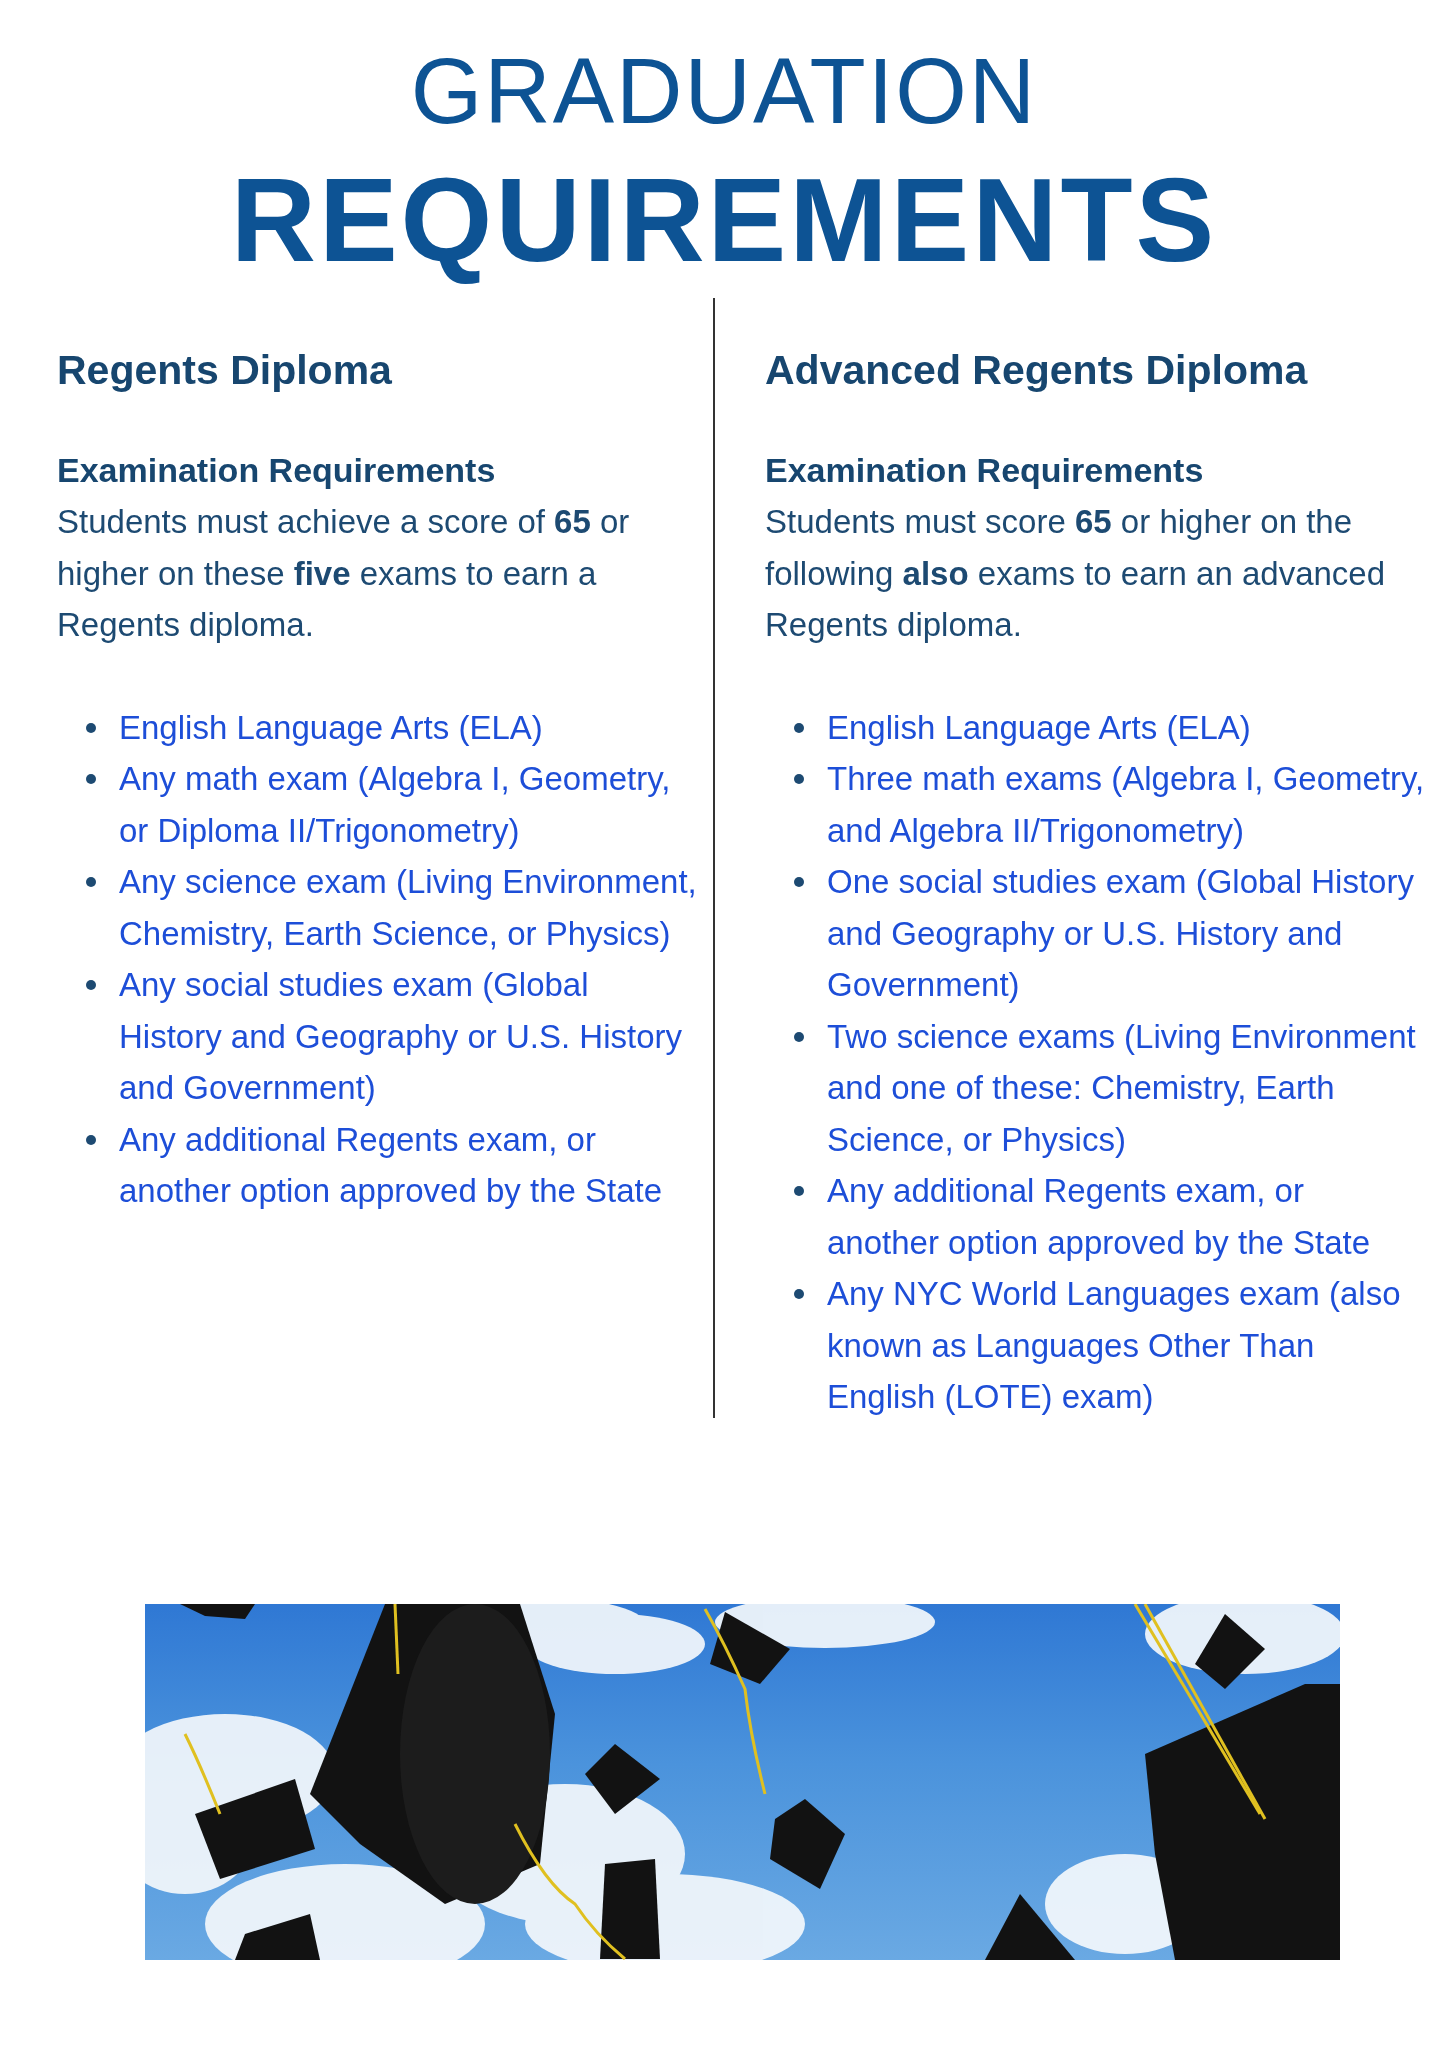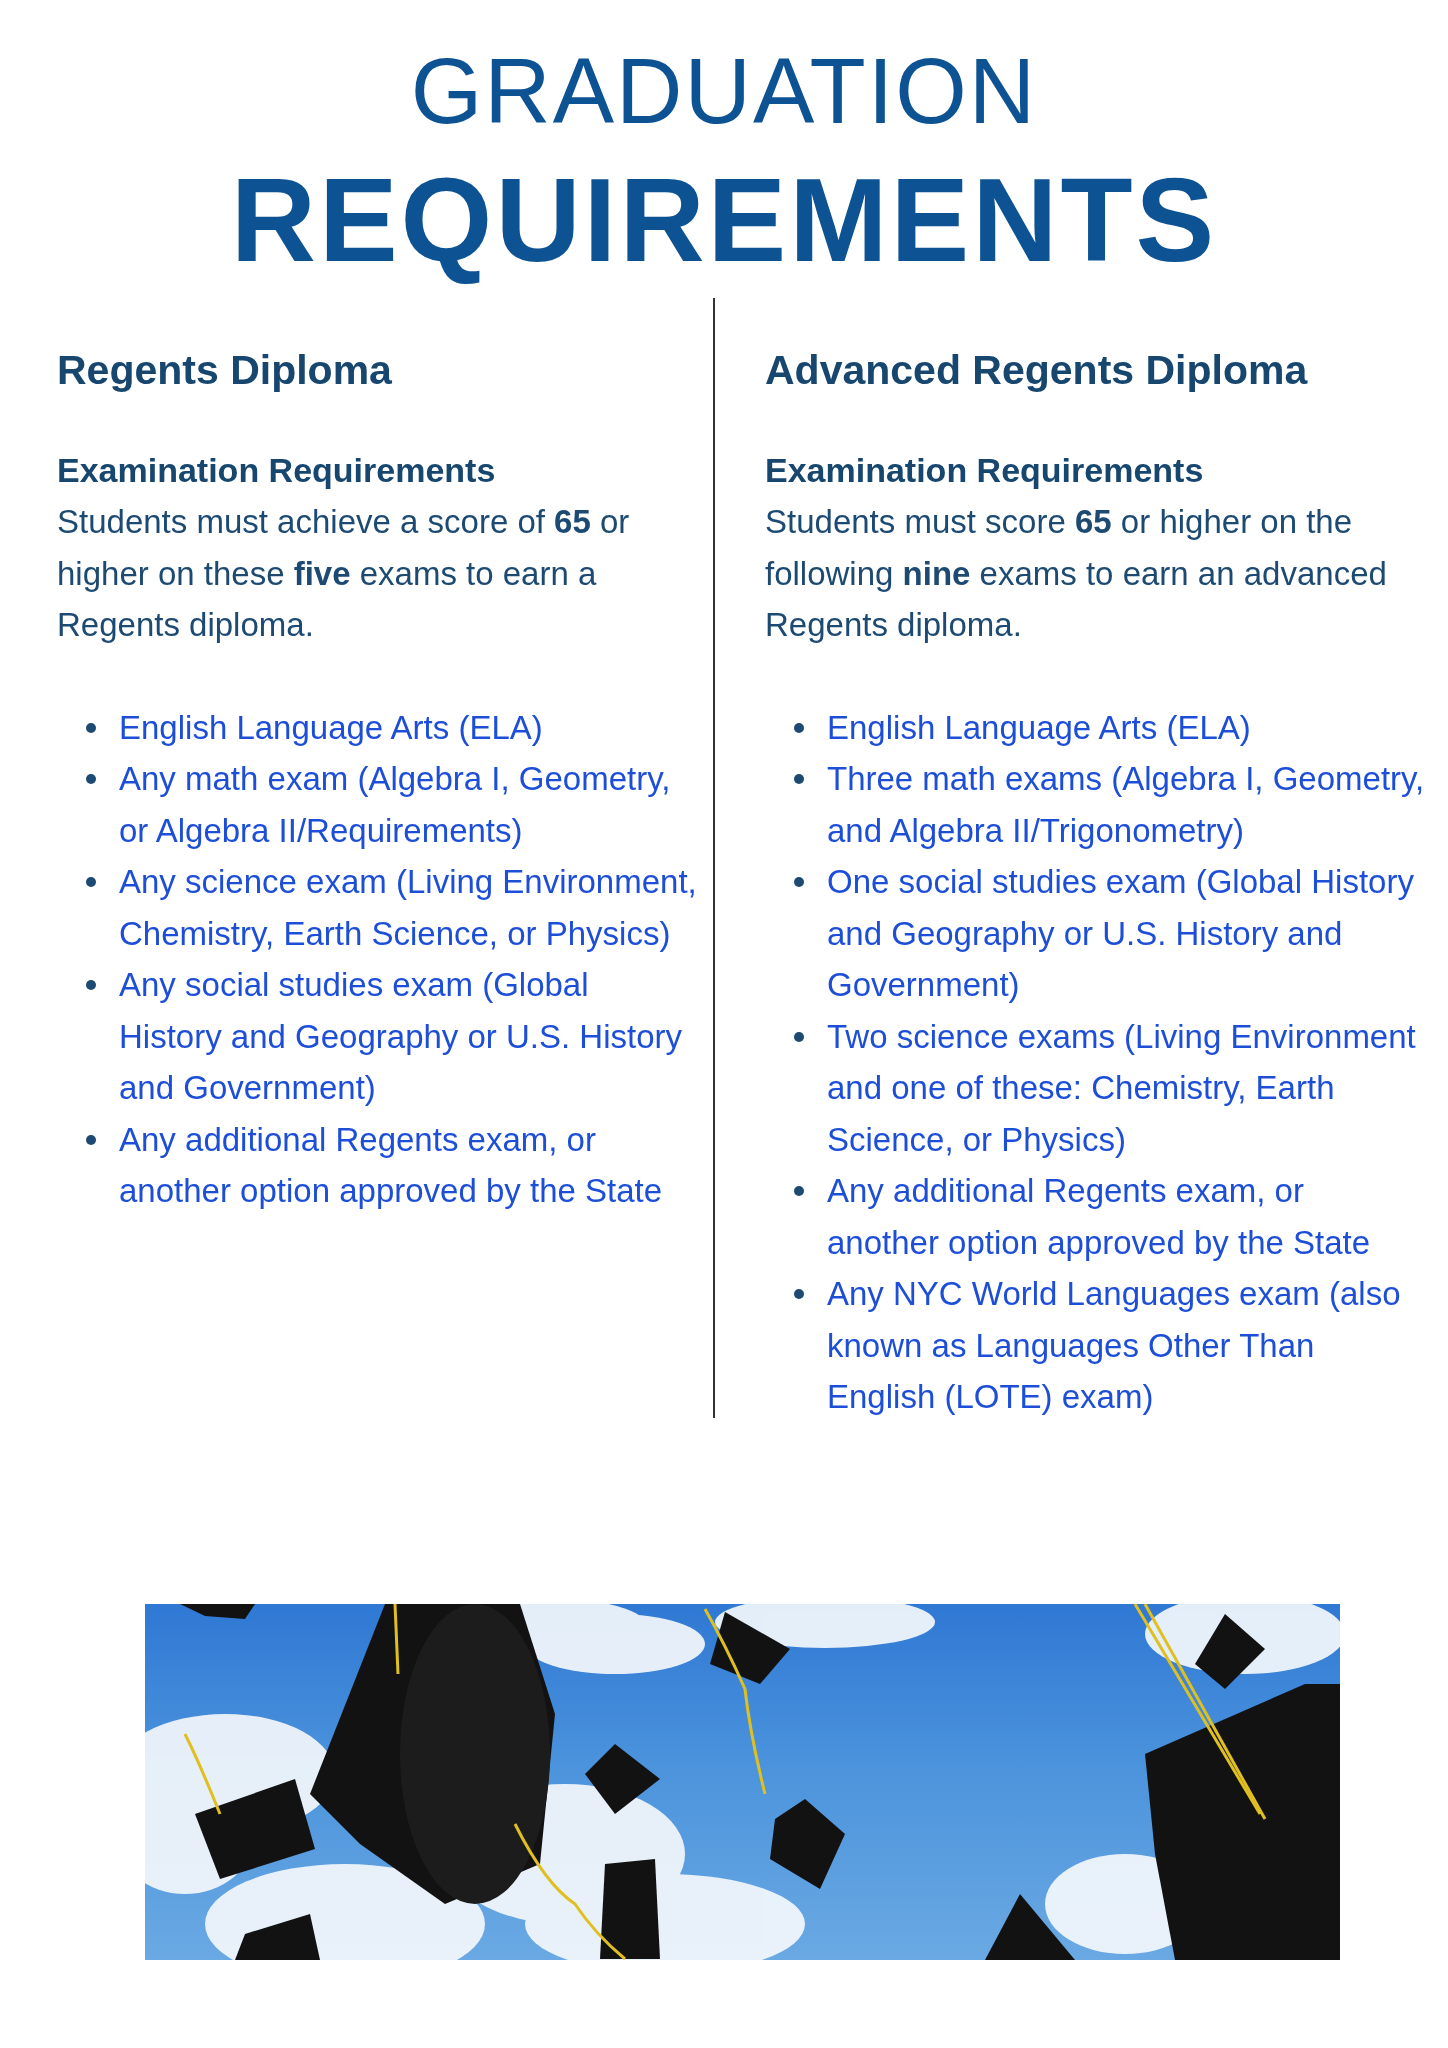--- a/index.html
+++ b/index.html
@@ -32,31 +32,31 @@
 <div class="title-main">REQUIREMENTS</div>
 
 <div class="divider"></div>
 
 <section class="col left">
   <h2>Regents Diploma</h2>
   <h3>Examination Requirements</h3>
   <p><span>Students must achieve a score of </span><b>65</b><span> or higher on these </span><b>five</b><span> exams to earn a Regents diploma.</span></p>
   <ul>
     <li><span class="dot"></span><span>English Language Arts (ELA)</span></li>
-    <li><span class="dot"></span><span>Any math exam (Algebra I, Geometry, or Algebra II/Requirements)</span></li>
+    <li><span class="dot"></span><span>Any math exam (Algebra I, Geometry, or Diploma II/Trigonometry)</span></li>
     <li><span class="dot"></span><span>Any science exam (Living Environment, Chemistry, Earth Science, or Physics)</span></li>
     <li><span class="dot"></span><span>Any social studies exam (Global History and Geography or U.S. History and Government)</span></li>
     <li><span class="dot"></span><span>Any additional Regents exam, or another option approved by the State</span></li>
   </ul>
 </section>
 
 <section class="col right">
   <h2>Advanced Regents Diploma</h2>
   <h3>Examination Requirements</h3>
-  <p><span>Students must score </span><b>65</b><span> or higher on the following </span><b>nine</b><span> exams to earn an advanced Regents diploma.</span></p>
+  <p><span>Students must score </span><b>65</b><span> or higher on the following </span><b>also</b><span> exams to earn an advanced Regents diploma.</span></p>
   <ul>
     <li><span class="dot"></span><span>English Language Arts (ELA)</span></li>
     <li><span class="dot"></span><span>Three math exams (Algebra I, Geometry, and Algebra II/Trigonometry)</span></li>
     <li><span class="dot"></span><span>One social studies exam (Global History and Geography or U.S. History and Government)</span></li>
     <li><span class="dot"></span><span>Two science exams (Living Environment and one of these: Chemistry, Earth Science, or Physics)</span></li>
     <li><span class="dot"></span><span>Any additional Regents exam, or another option approved by the State</span></li>
     <li><span class="dot"></span><span>Any NYC World Languages exam (also known as Languages Other Than English (LOTE) exam)</span></li>
   </ul>
 </section>
 

